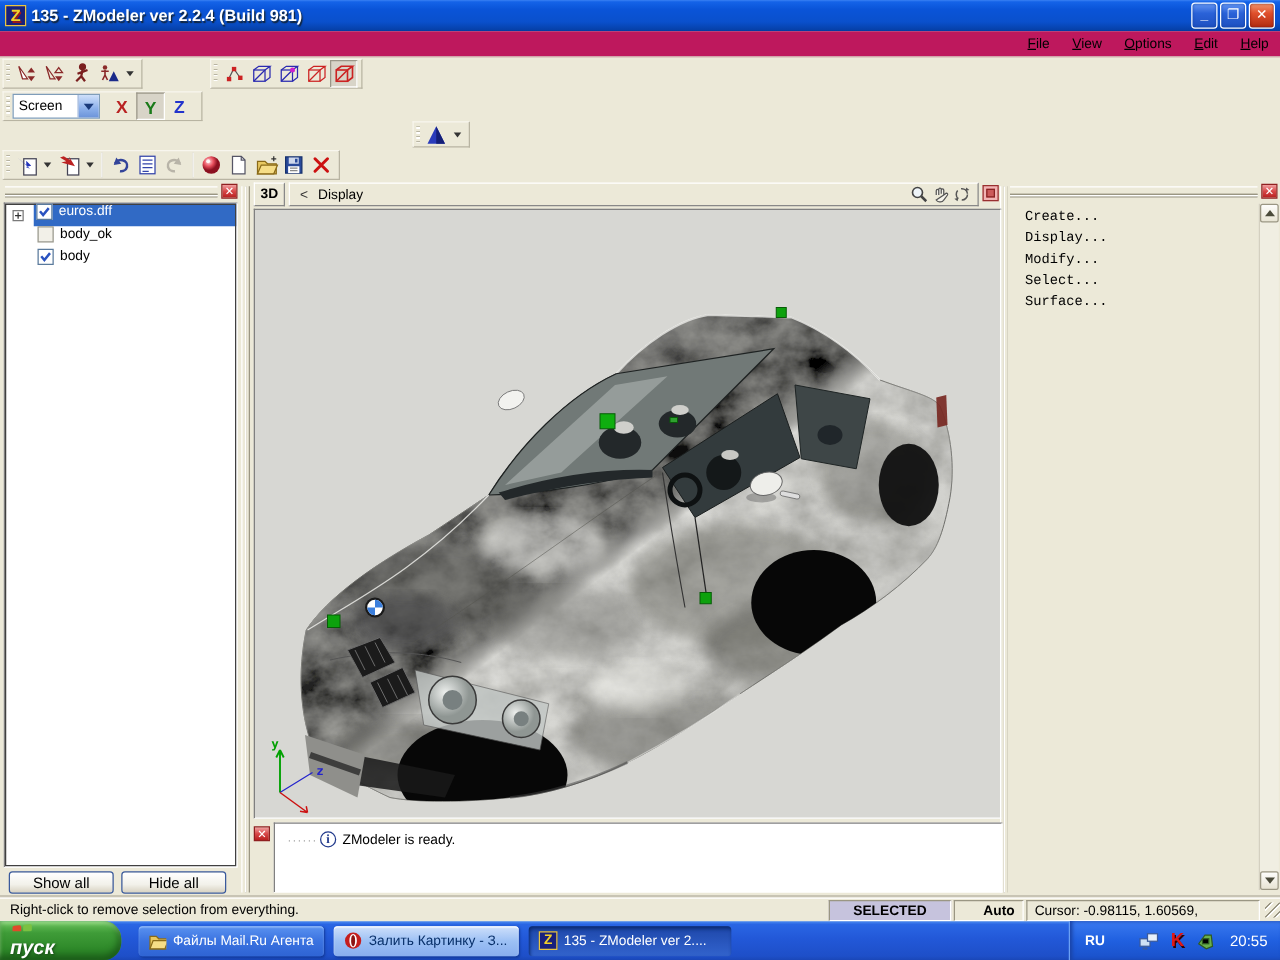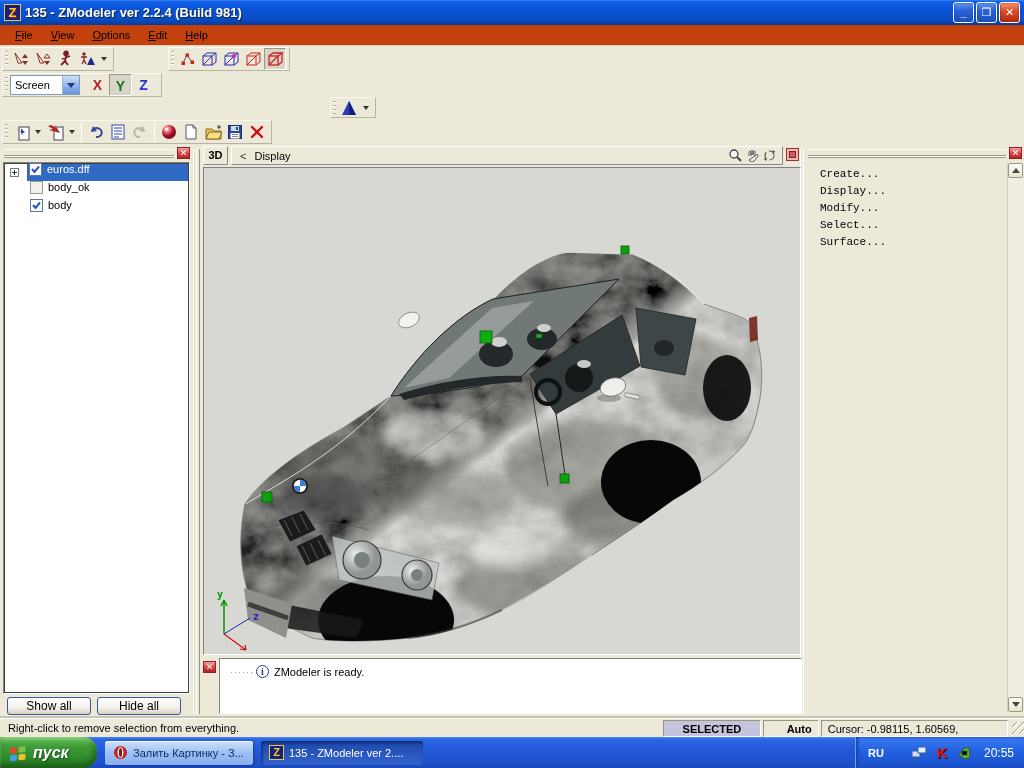--- a/index.html
+++ b/index.html
@@ -15,22 +15,22 @@
     font-weight:bold; font-size:13px; line-height:15px; text-align:center; margin-right:4px;
     text-shadow:1px 1px 0 #a01818; flex:0 0 auto;}
   .title-text { color:#fff; font-weight:bold; font-size:13px; text-shadow:1px 1px 1px #123; flex:1; }
   .tb-btns { display:flex; gap:2px; }
   .tb-btn { width:21px; height:21px; border:1px solid #fff; border-radius:3px; color:#fff;
     font-size:11px; font-weight:bold; text-align:center; line-height:19px;
     background:linear-gradient(180deg,#6596f2,#2a62d8 40%,#1d50c0); box-shadow:inset 0 0 2px #0a3a9a; }
   .tb-btn.close { background:linear-gradient(180deg,#f0976f,#e0502c 40%,#b02a10); box-shadow:inset 0 0 2px #7a1000; }
 
   
-  .menubar { left:0; top:25px; width:1024px; height:21px; background:#c2410c; border-bottom:1px solid #d8d4c4;
-    display:flex; align-items:center; padding-left:6px; }
+  .menubar { left:0; top:25px; width:1024px; height:21px; background:#be185d; border-bottom:1px solid #d8d4c4;
+    display:flex; align-items:center; padding-left:6px;justify-content:flex-end; }
   .menu-item { padding:2px 9px; cursor:default; }
   .menu-item::first-letter { text-decoration:underline; }
 
   
   .toolbar-row { background:#ece9d8; }
   .tb-group { position:absolute; display:flex; align-items:center; height:24px; padding:1px 3px 1px 7px;
     border:1px solid; border-color:#f8f6ee #b8b4a2 #b8b4a2 #f8f6ee; background:#ece9d8; }
   .grip-v { position:absolute; left:2px; top:3px; bottom:3px; width:3px;
     background:repeating-linear-gradient(180deg,#b8b4a2 0 1px,#fff 1px 2px,transparent 2px 4px); }
   .tbi { width:22px; height:22px; display:flex; align-items:center; justify-content:center; border:1px solid transparent; }
@@ -108,21 +108,21 @@
   .sb-auto { font-weight:bold; width:56px; text-align:right; }
   .sb-cursor { width:190px; }
   .sb-grip { margin-left:2px; width:12px; height:12px;
     background:repeating-linear-gradient(135deg,transparent 0 3px,#9a9683 3px 4px,#fff 4px 5px); }
 
   
   .taskbar { left:0; top:737px; width:1024px; height:31px;
     background:linear-gradient(180deg,#4a8af0 0%,#2a66e4 8%,#2258d8 45%,#1e4fc8 90%,#1a47b8 100%); display:flex; align-items:center; }
   .start-btn { width:97px; height:31px; border-radius:0 14px 14px 0;
     background:linear-gradient(180deg,#6cc45e 0%,#3f9c38 30%,#2f8a2a 70%,#247420 100%);
-    box-shadow:inset -2px -3px 6px #1a5a18, inset 0 2px 3px #a0e090; display:flex; align-items:center; padding-left:8px; gap:5px; }
+    box-shadow:inset -2px -3px 6px #1a5a18, inset 0 2px 3px #a0e090; display:flex; align-items:flex-start; padding-left:8px; gap:5px;flex-direction:column; }
   .start-label { color:#fff; font-weight:bold; font-style:italic; font-size:16px; text-shadow:1px 1px 2px #1a4a18; }
   .task-btn { height:24px; border-radius:3px; margin-left:8px; display:flex; align-items:center; gap:5px; padding:0 8px;
     background:linear-gradient(180deg,#5a92f0,#3a72e0 50%,#2f64d4); box-shadow:inset 0 1px 1px #9ac0fa, 1px 1px 2px #123a9a;
     color:#fff; width:148px; overflow:hidden; white-space:nowrap; }
   .task-btn.light { background:linear-gradient(180deg,#cfe0fb,#9cc0f4 50%,#88aeee); color:#08306a;
     box-shadow:inset 0 1px 1px #fff, 1px 1px 2px #123a9a;}
   .task-btn.pressed { background:linear-gradient(180deg,#1e47a8,#2a58c0 60%,#3263cc); box-shadow:inset 1px 2px 3px #0a2a70; width:162px;}
   .tray { margin-left:auto; height:31px; display:flex; align-items:center;
     background:linear-gradient(180deg,#3a7af0 0%,#2060e0 50%,#1a50c8 100%); border-left:1px solid #6aa0f4;
     box-shadow:inset 2px 0 3px #1a44a8; padding:0 10px 0 12px; gap:7px;justify-content:space-between; }
@@ -586,20 +586,27 @@
       <g transform="skewY(-6)">
           <rect x="2" y="4" width="7" height="6" rx="1.5" fill="#e04a2a"></rect>
           <rect x="10.5" y="4" width="7" height="6" rx="1.5" fill="#7ac142"></rect>
           <rect x="2" y="11.5" width="7" height="6" rx="1.5" fill="#3aa0e8"></rect>
           <rect x="10.5" y="11.5" width="7" height="6" rx="1.5" fill="#f4c22a"></rect>
         </g>
     </svg>
     <span class="start-label">пуск</span>
   </div>
 
+  <div class="task-btn" style="margin-left:14px;">
+    <svg width="16" height="14">
+        <path d="M1,3 h5 l2,2 h7 v8 H1 Z" fill="#e8c860" stroke="#8a6a18"></path>
+        <path d="M1,13 L3.5,6.5 h12 L13,13 Z" fill="#f6dd86" stroke="#8a6a18"></path>
+      </svg>
+    <span>Файлы Mail.Ru Агента</span>
+  </div>
   <div class="task-btn light">
     <svg width="15" height="15">
         <circle cx="7.5" cy="7.5" r="6.5" fill="#c41e1e"></circle>
         <ellipse cx="7.5" cy="7.5" rx="3" ry="5.4" fill="#fff"></ellipse>
         <ellipse cx="7.5" cy="7.5" rx="1.6" ry="4.6" fill="#8c1414"></ellipse>
       </svg>
     <span>Залить Картинку - З...</span>
   </div>
   <div class="task-btn pressed">
     <span style="width:15px;height:15px;background:#18207c;border:1px solid #e8c542;color:#f4d02a;font-weight:bold;font-size:11px;line-height:13px;text-align:center;flex:0 0 auto;">Z</span>

